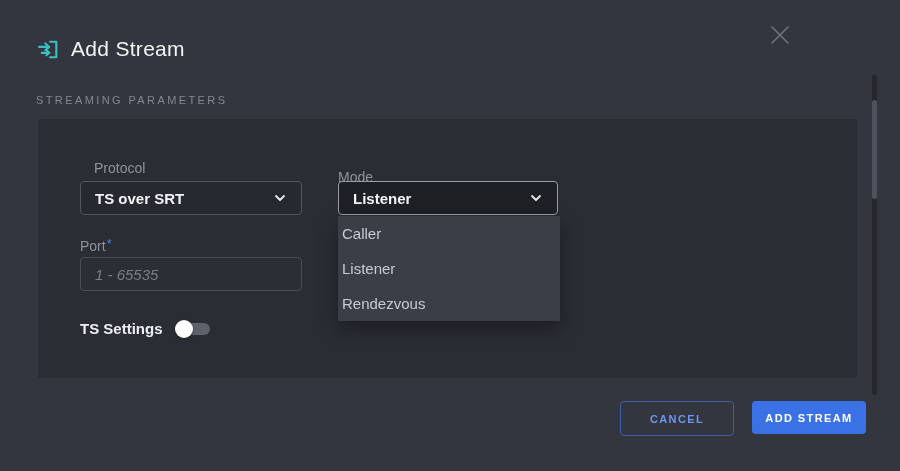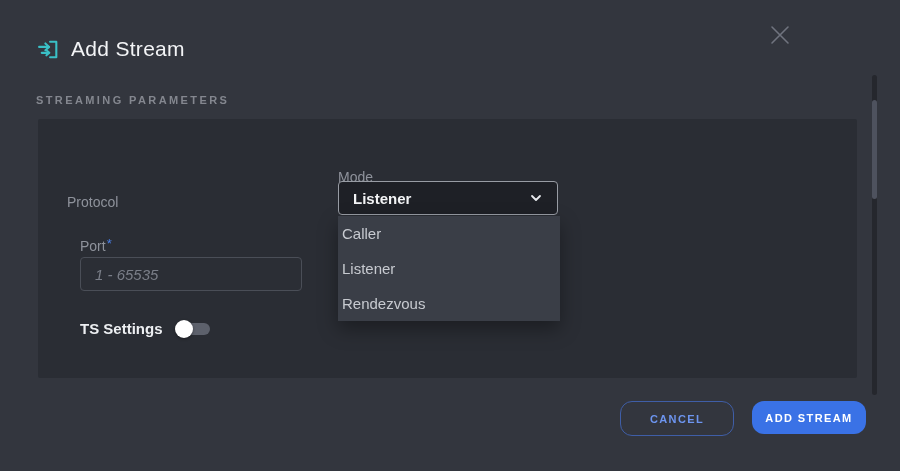--- a/index.html
+++ b/index.html
@@ -21,21 +21,21 @@
   .title-icon { position: absolute; left: 36px; top: 37px; width: 25px; height: 25px; }
   .modal-title {
     position: absolute; left: 71px; top: 37px;
     font-size: 21px; font-weight: 400; color: #f3f4f6;
     letter-spacing: 0.3px; margin: 0;
   }
 
   
   .section-label {
     position: absolute; left: 36px; top: 94px;
-    font-size: 11px; font-weight: 700; letter-spacing: 2.4px;
+    font-size: 11px; font-weight: 400; letter-spacing: 2.4px;
     color: #84878f;
   }
 
   
   .panel {
     position: absolute; left: 38px; top: 119px;
     width: 819px; height: 259px;
     background: #2a2d34; border-radius: 2px;
   }
 
@@ -86,21 +86,21 @@
   }
   .toggle .knob {
     position: absolute; left: -1px; top: -3px;
     width: 18px; height: 18px; border-radius: 50%;
     background: #ffffff; box-shadow: 0 1px 3px rgba(0,0,0,0.4);
   }
 
   
   .btn {
     position: absolute; top: 401px; height: 33px;
-    border-radius: 12px; font-family: "Liberation Sans", sans-serif;
+    border-radius: 4px; font-family: "Liberation Sans", sans-serif;
     font-size: 11px; font-weight: 700; letter-spacing: 1.4px;
     cursor: pointer; display: flex; align-items: center; justify-content: center;
   }
   .btn-cancel {
     left: 620px; width: 112px;
     background: transparent; border: 1px solid #3f5ea7; color: #6d95f0;
   }
   .btn-submit {
     left: 752px; width: 114px;
     background: #3a72e6; border: none; color: #ffffff;
@@ -135,22 +135,28 @@
       <path d="M5.5 15.2 H12.3" fill="none" stroke="#3ac0c6" stroke-width="2" stroke-linecap="round"></path>
       <path d="M10 12.8 L12.8 15.2 L10 17.6" fill="none" stroke="#3ac0c6" stroke-width="2" stroke-linecap="round" stroke-linejoin="round"></path>
     </svg>
   </div>
   <h1 class="modal-title">Add Stream</h1>
 
   <div class="section-label">STREAMING PARAMETERS</div>
 
   <div class="panel">
 
-    <div class="field-label" style="left:29px; top:41px;margin-top:34px;">
+    <div class="field-label" style="left:56px; top:41px;">
       <span>Protocol</span>
+    </div>
+    <div class="select-box select-closed" style="left:42px; top:62px; width:222px;">
+      <span class="value">TS over SRT</span>
+      <svg class="chevron" viewBox="0 0 14 14">
+        <path d="M3 5 L7 9 L11 5" fill="none" stroke="#e8eaee" stroke-width="1.8" stroke-linecap="round" stroke-linejoin="round"></path>
+      </svg>
     </div>
 
     <div class="field-label" style="left:300px; top:50px;">
       <span>Mode</span>
     </div>
     <div class="select-box select-open" style="left:300px; top:62px; width:220px;">
       <span class="value">Listener</span>
       <svg class="chevron" viewBox="0 0 14 14">
         <path d="M3 5 L7 9 L11 5" fill="none" stroke="#e8eaee" stroke-width="1.8" stroke-linecap="round" stroke-linejoin="round"></path>
       </svg>

